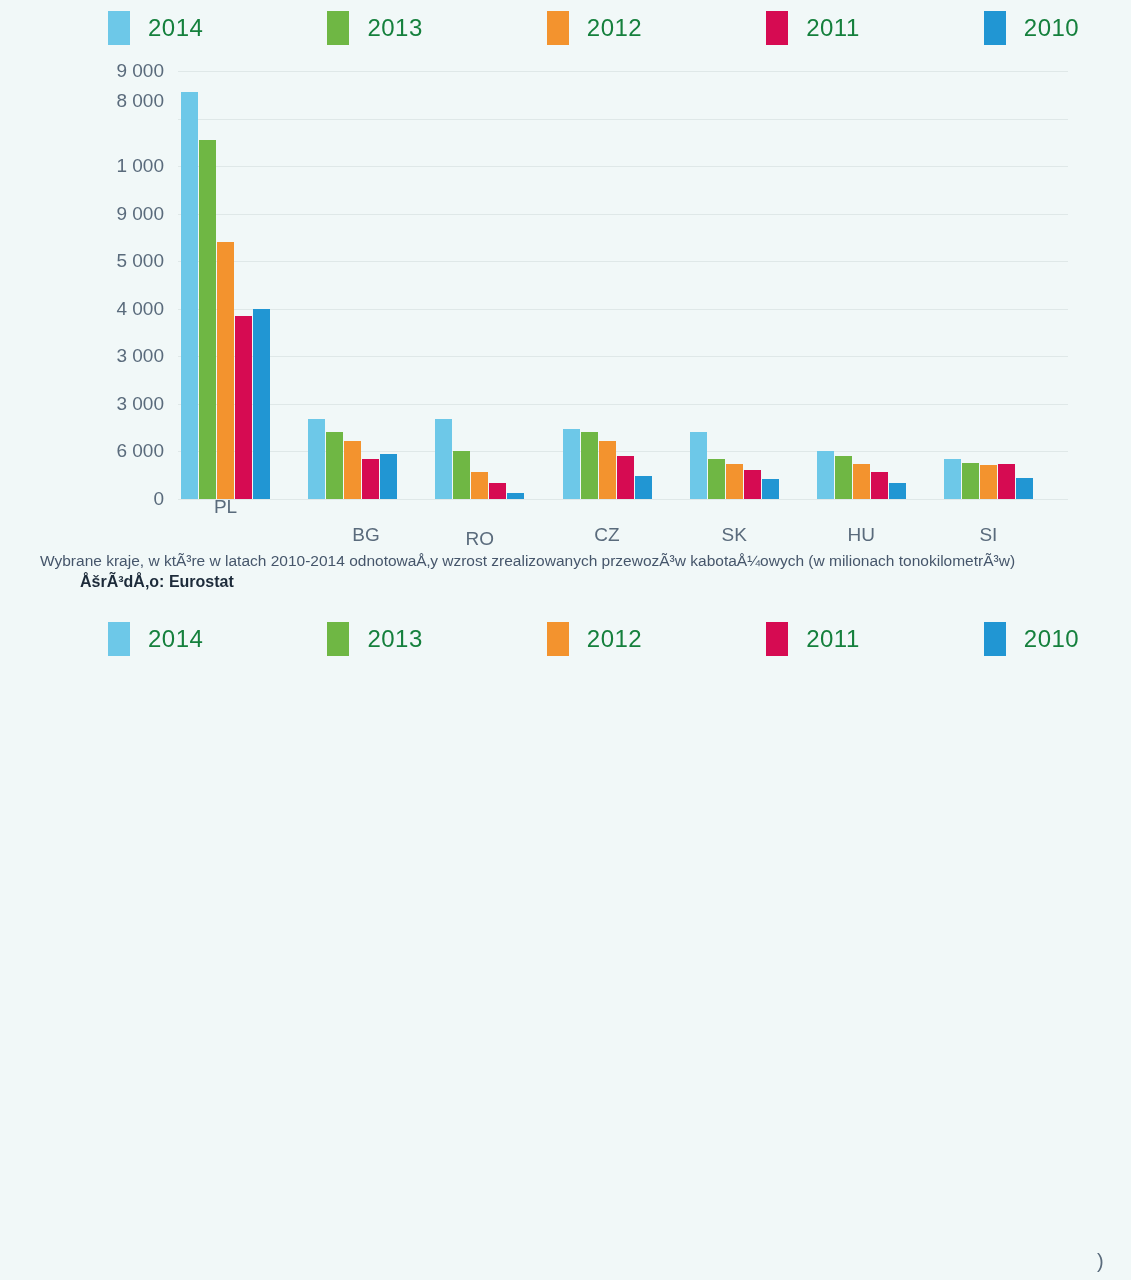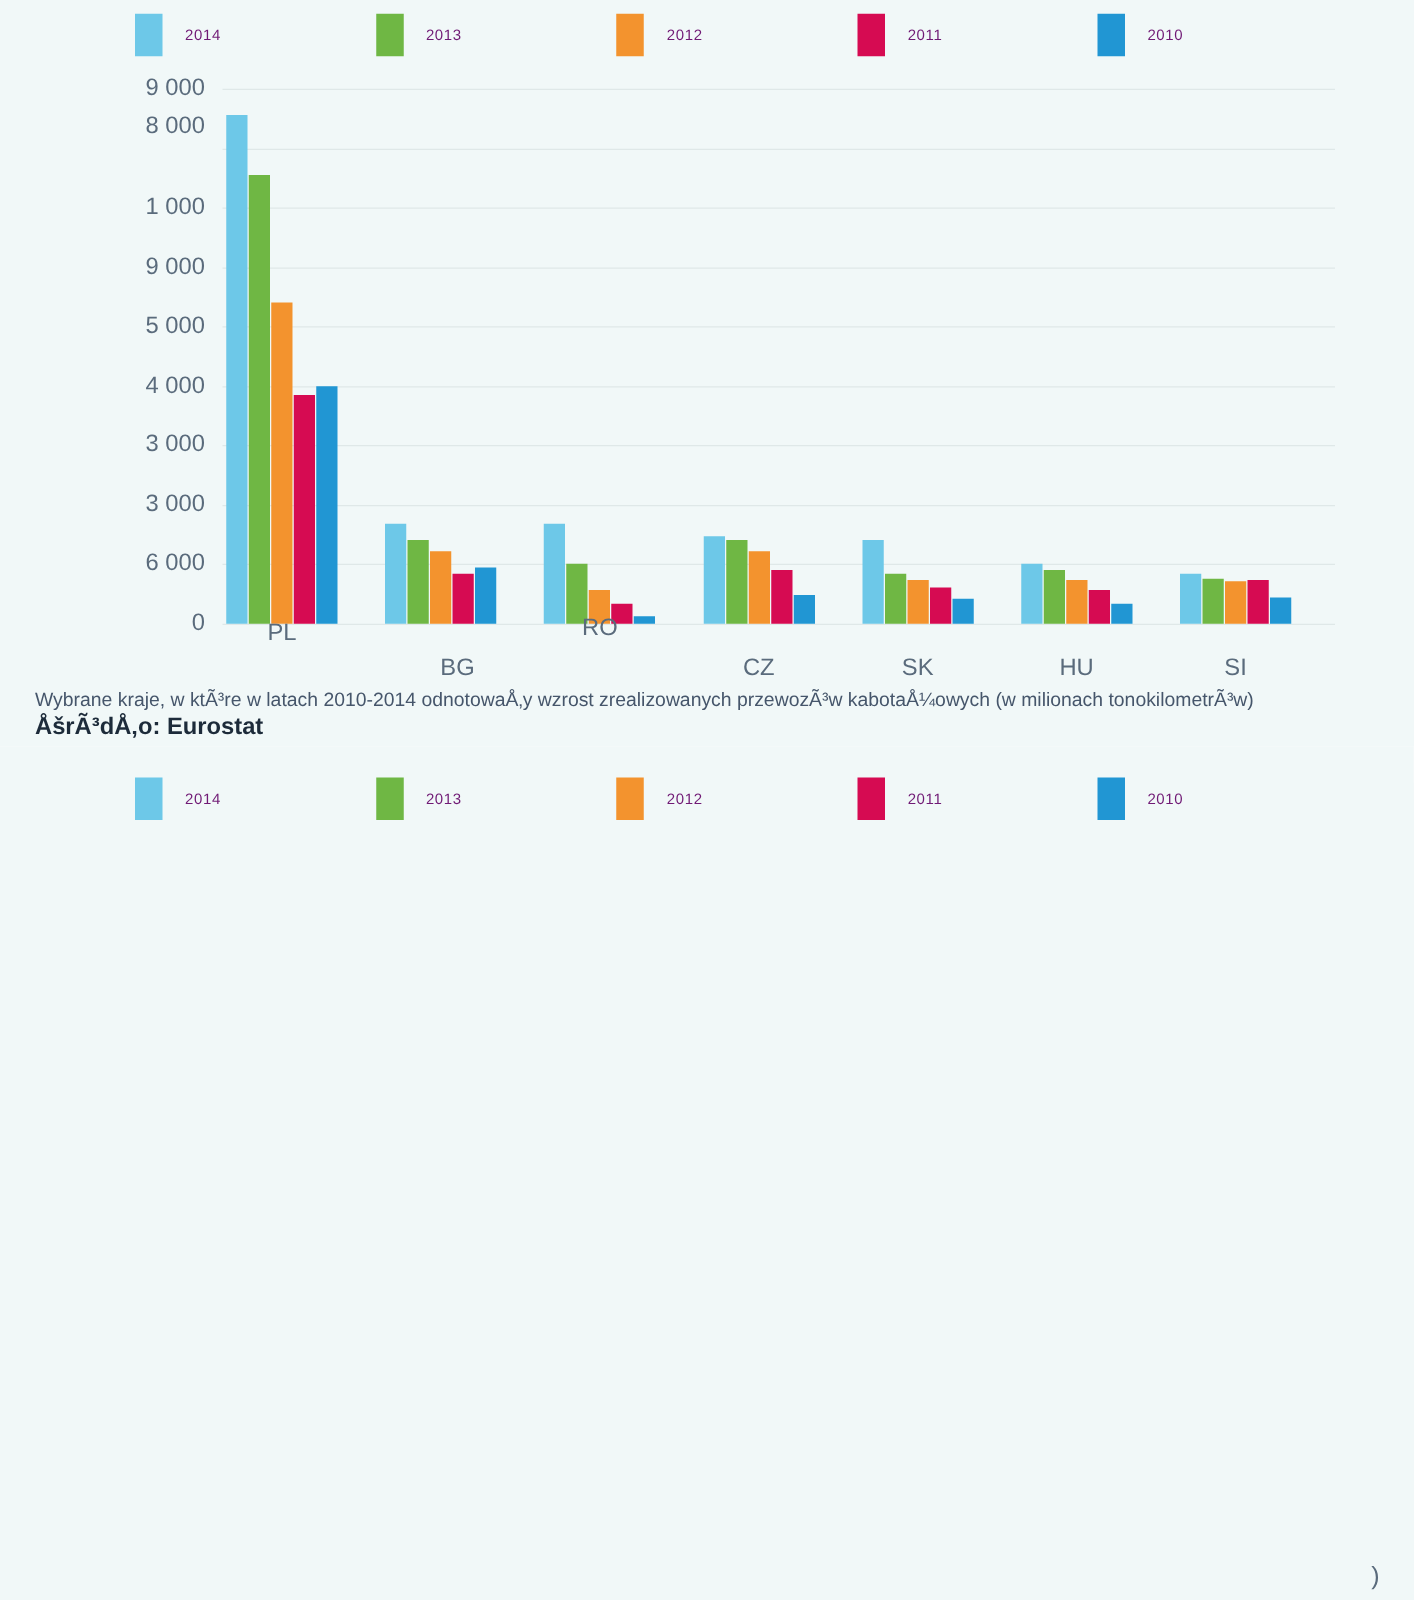--- a/index.html
+++ b/index.html
@@ -9,34 +9,34 @@
     font-family:"Liberation Sans", sans-serif;
     color:#4a5b6b;
     overflow:hidden;
     position:relative;
   }
   .panel{position:relative;width:1131px;background:#f1f8f8;}
   
   .legend{display:flex;align-items:center;padding-left:108px;box-sizing:border-box;}
   .legend-item{display:flex;align-items:center;}
   .legend-swatch{width:22px;height:34px;display:block;}
-  .legend-label{font-size:12px;color:#701a75;margin-left:18px;letter-spacing:.5px;}
+  .legend-label{font-size:24px;color:#15803d;margin-left:18px;letter-spacing:.5px;}
   
   .plot-wrap{position:relative;}
   .plot{position:relative;}
   .gridline{position:absolute;left:0;right:0;height:1px;background:#dfe8e8;}
   .ytick{position:absolute;right:100%;margin-right:14px;transform:translateY(-50%);
          font-size:19px;color:#5a6b7c;white-space:nowrap;}
   .group{position:absolute;bottom:0;display:flex;align-items:flex-end;justify-content:center;}
   .bar{display:block;}
   .xlabel{position:absolute;transform:translateX(-50%);font-size:19px;color:#5a6b7c;}
   
-  .caption{padding-left:28px;padding-right:28px;box-sizing:border-box;}
+  .caption{padding-left:40px;padding-right:28px;box-sizing:border-box;}
   .caption-text{font-size:15.5px;color:#46566b;line-height:20px;white-space:nowrap;}
-  .caption-source{font-size:19px;color:#1d2b3a;font-weight:bold;line-height:20px;margin-top:1px;}
+  .caption-source{font-size:16px;color:#1d2b3a;font-weight:bold;line-height:20px;margin-top:1px;margin-left:40px;}
   
   .seam{position:absolute;left:0;width:1131px;pointer-events:none;}
   .stray-paren{position:absolute;font-size:20px;color:#5a6b7c;}
 </style>
 </head>
 <body>
 
 <div class="panel" style="height:597px;">
 
   <div class="legend" id="legend1" style="height:56px;">
@@ -132,21 +132,21 @@
           <span class="bar" title="SI 2012: 710" style="width: 17px; height: 33.7644px; background: rgb(243, 147, 46); margin-left: 1px;"></span>
           <span class="bar" title="SI 2011: 730" style="width: 17px; height: 34.7156px; background: rgb(214, 11, 82); margin-left: 1px;"></span>
           <span class="bar" title="SI 2010: 440" style="width: 17px; height: 20.9244px; background: rgb(33, 150, 211); margin-left: 1px;"></span>
         </div>
       </div>
   </div>
 
   <div id="xlabels1">
       <div class="xlabel" style="left: 225.571px; top: 496px;">PL</div>
       <div class="xlabel" style="left: 366px; top: 524px;">BG</div>
-      <div class="xlabel" style="left: 479.857px; top: 492px;">RO</div>
+      <div class="xlabel" style="left: 479.857px; top: 528px;">RO</div>
       <div class="xlabel" style="left: 607px; top: 524px;">CZ</div>
       <div class="xlabel" style="left: 734.143px; top: 524px;">SK</div>
       <div class="xlabel" style="left: 861.286px; top: 524px;">HU</div>
       <div class="xlabel" style="left: 988.429px; top: 524px;">SI</div>
     </div>
 
   <div class="caption" style="position:absolute;left:0;top:551px;width:1131px;">
     <div class="caption-text">Wybrane kraje, w ktÃ³re w latach 2010-2014 odnotowaÅ‚y wzrost zrealizowanych przewozÃ³w kabotaÅ¼owych (w milionach tonokilometrÃ³w)</div>
     <div class="caption-source">ÅšrÃ³dÅ‚o: Eurostat</div>
   </div>

